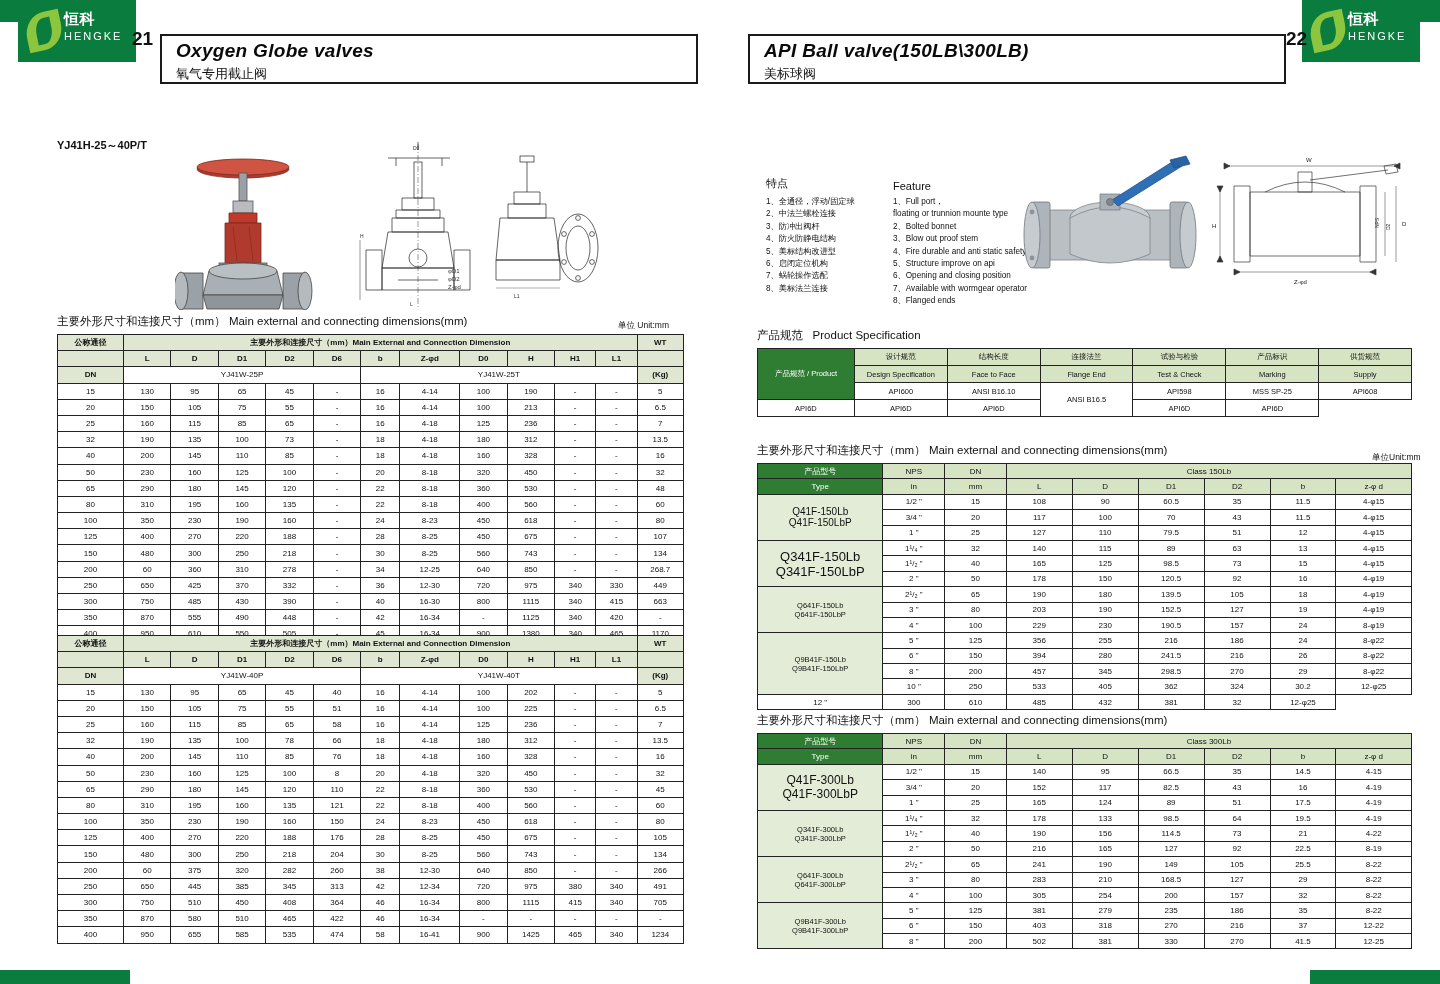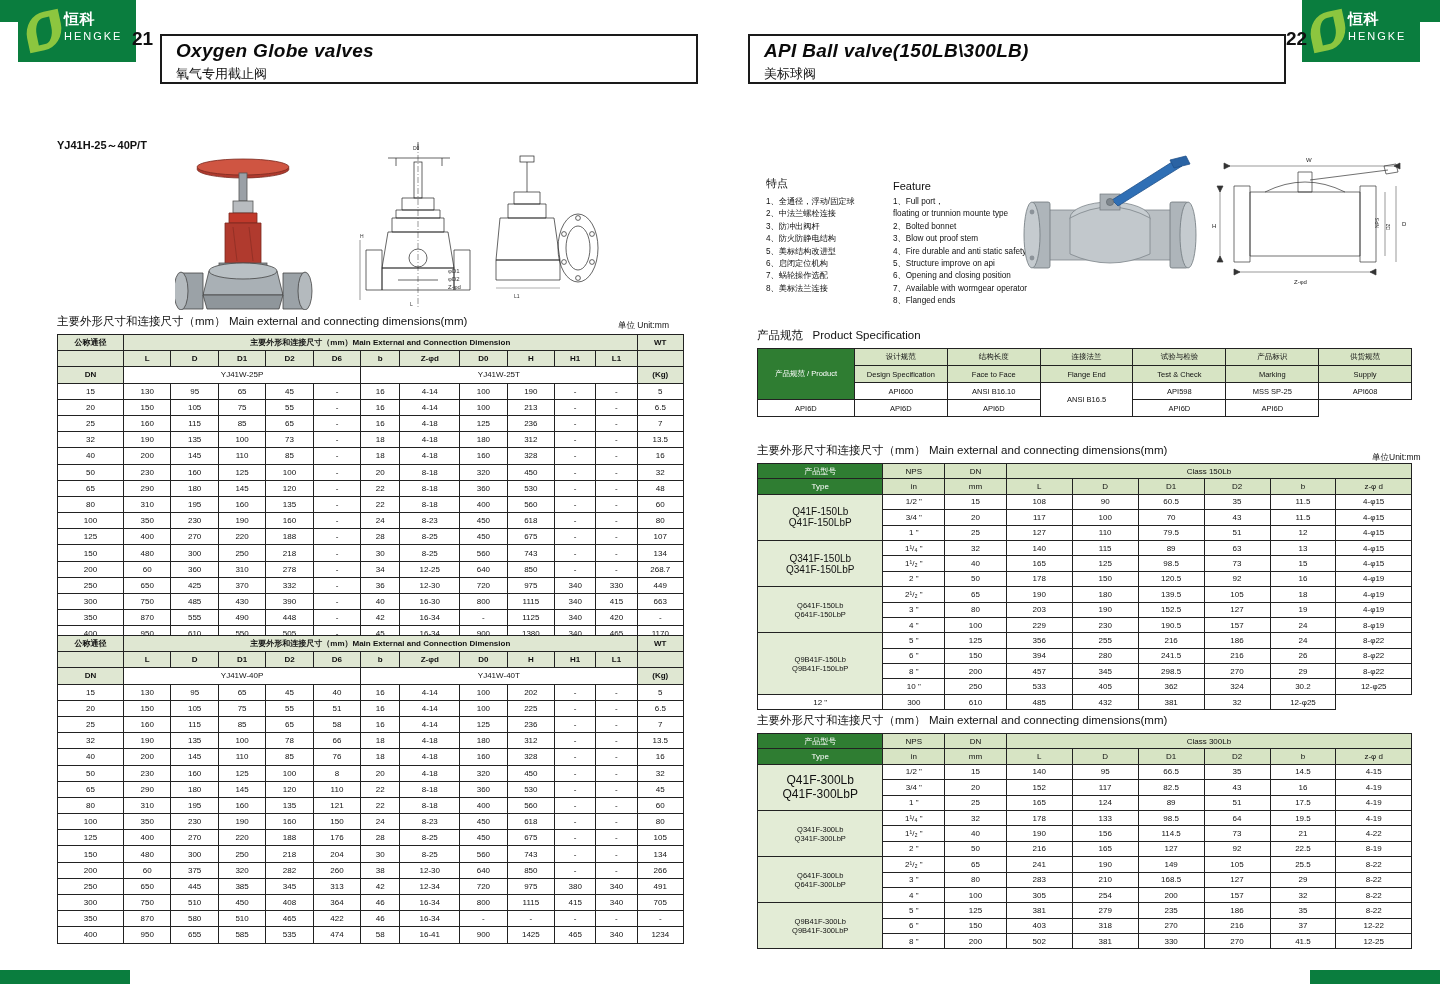--- a/index.html
+++ b/index.html
@@ -999,21 +999,21 @@
           <td>1 "</td>
           <td>25</td>
           <td>127</td>
           <td>110</td>
           <td>79.5</td>
           <td>51</td>
           <td>12</td>
           <td>4-φ15</td>
         </tr>
         <tr>
-          <td class="lt-green" rowspan="3" style="font-size: 10px;">
+          <td class="lt-green" rowspan="3" style="font-size: 13px;">
             <div>Q341F-150Lb</div>
             <div>Q341F-150LbP</div>
           </td>
           <td>1¹/₄ "</td>
           <td>32</td>
           <td>140</td>
           <td>115</td>
           <td>89</td>
           <td>63</td>
           <td>13</td>

